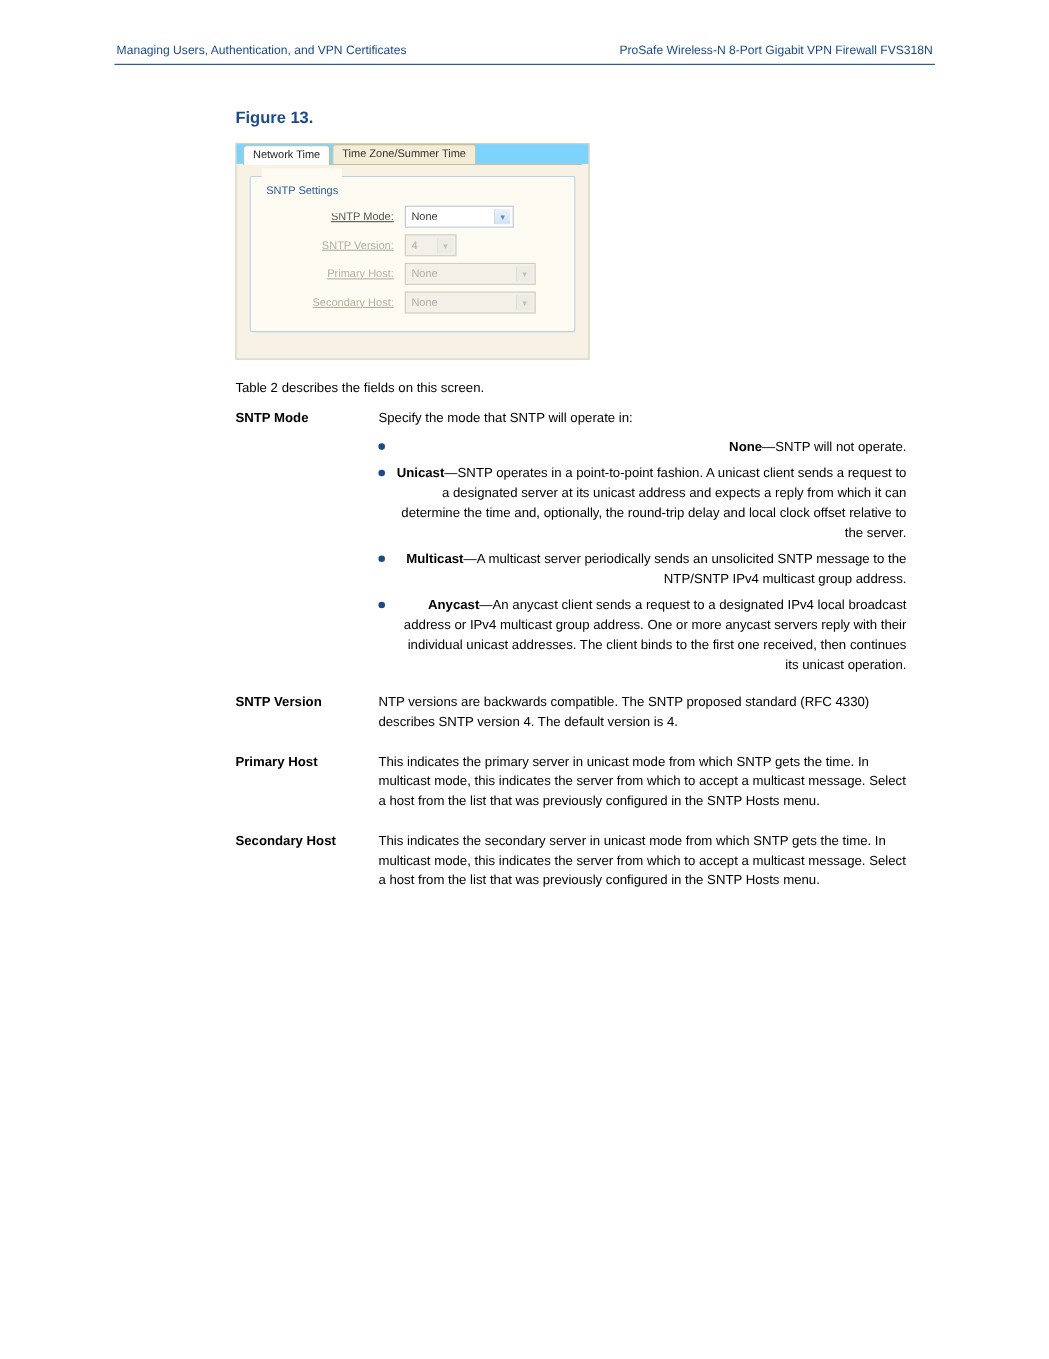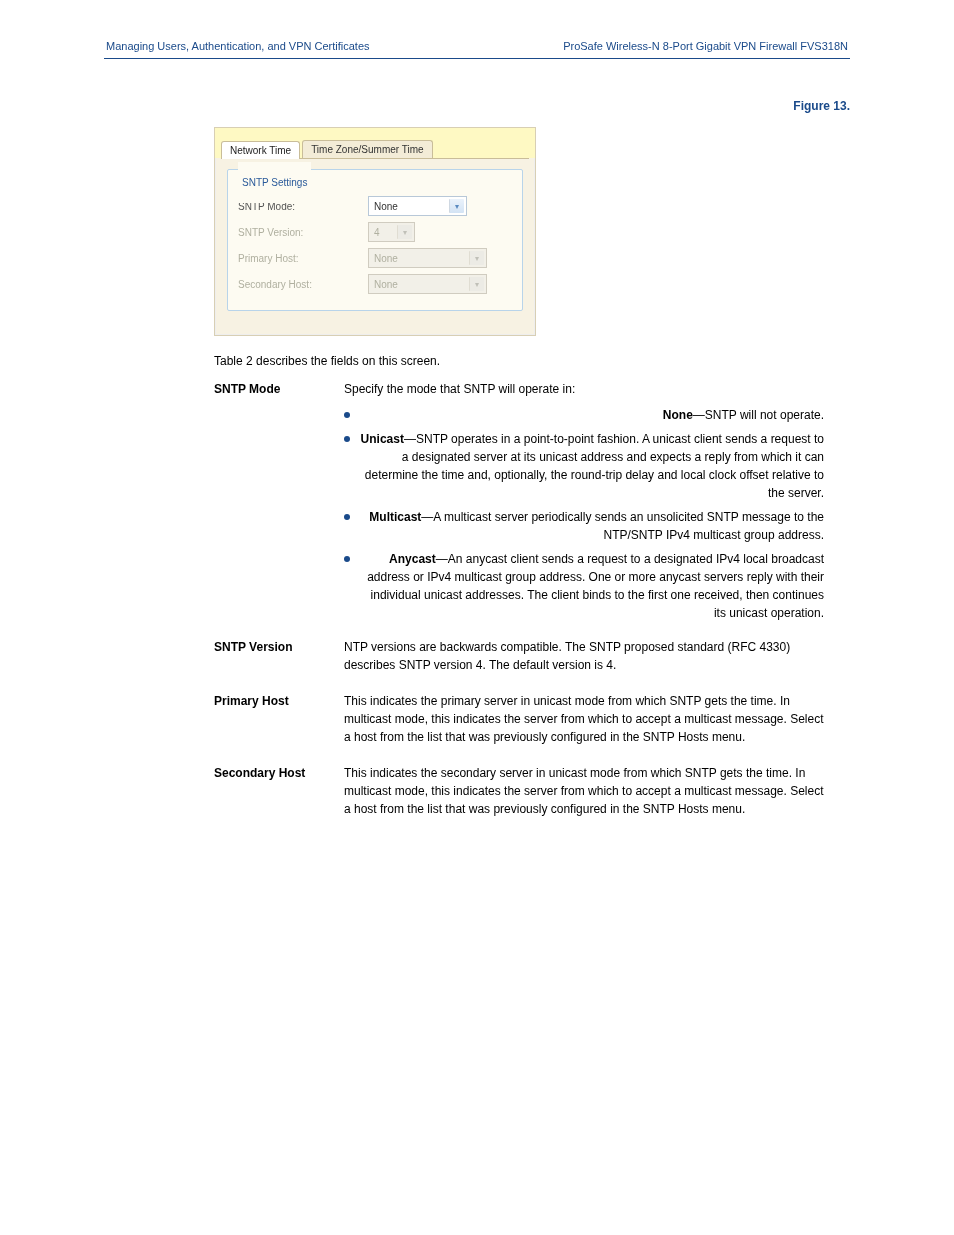--- a/index.html
+++ b/index.html
@@ -20,41 +20,40 @@
     width: 100%;
   }
   .running-head {
     display: flex;
     justify-content: space-between;
     font-size: 11px;
     color: #1a4a8a;
     padding: 0 2px 6px 2px;
   }
   .figure-caption {
-    font-size: 12px;
+    font-size: 15px;
     color: #1a4a8a;
     font-weight: bold;
     margin: 40px 0 14px 110px;
-    text-align: right;
   }
 
   
   .screenshot {
     margin-left: 110px;
     width: 320px;
     background: #f7f2e3;
     border: 1px solid #d8cfb4;
     padding: 0 0 24px 0;
     box-shadow: 0 0 0 1px #eee inset;
   }
   .tabs-row {
     display: flex;
     align-items: flex-end;
-    padding: 12px 6px 0 6px;
-    background: #fef9c3;
+    padding: 0 6px 0 6px;
+    background: #7dd3fc;
   }
   .tab {
     font-size: 10px;
     padding: 3px 8px;
     border: 1px solid #c9bd99;
     border-bottom: none;
     background: #f3ecd7;
     border-radius: 3px 3px 0 0;
     margin-right: 2px;
     color: #333;
@@ -86,23 +85,24 @@
     font-size: 10px;
     color: #2a5a9a;
   }
   .form-row {
     display: flex;
     align-items: center;
     margin: 6px 0;
   }
   .form-label {
     flex: 0 0 120px;
-    text-align: left;
+    text-align: right;
     padding-right: 10px;
     font-size: 10px;
+    text-decoration: underline;
   }
   .form-label.disabled { color: #b0b0a0; }
   .form-label.normal { color: #555; }
   .select-box {
     display: flex;
     align-items: center;
     justify-content: space-between;
     height: 18px;
     border: 1px solid #b8c8d8;
     background: #fff;

